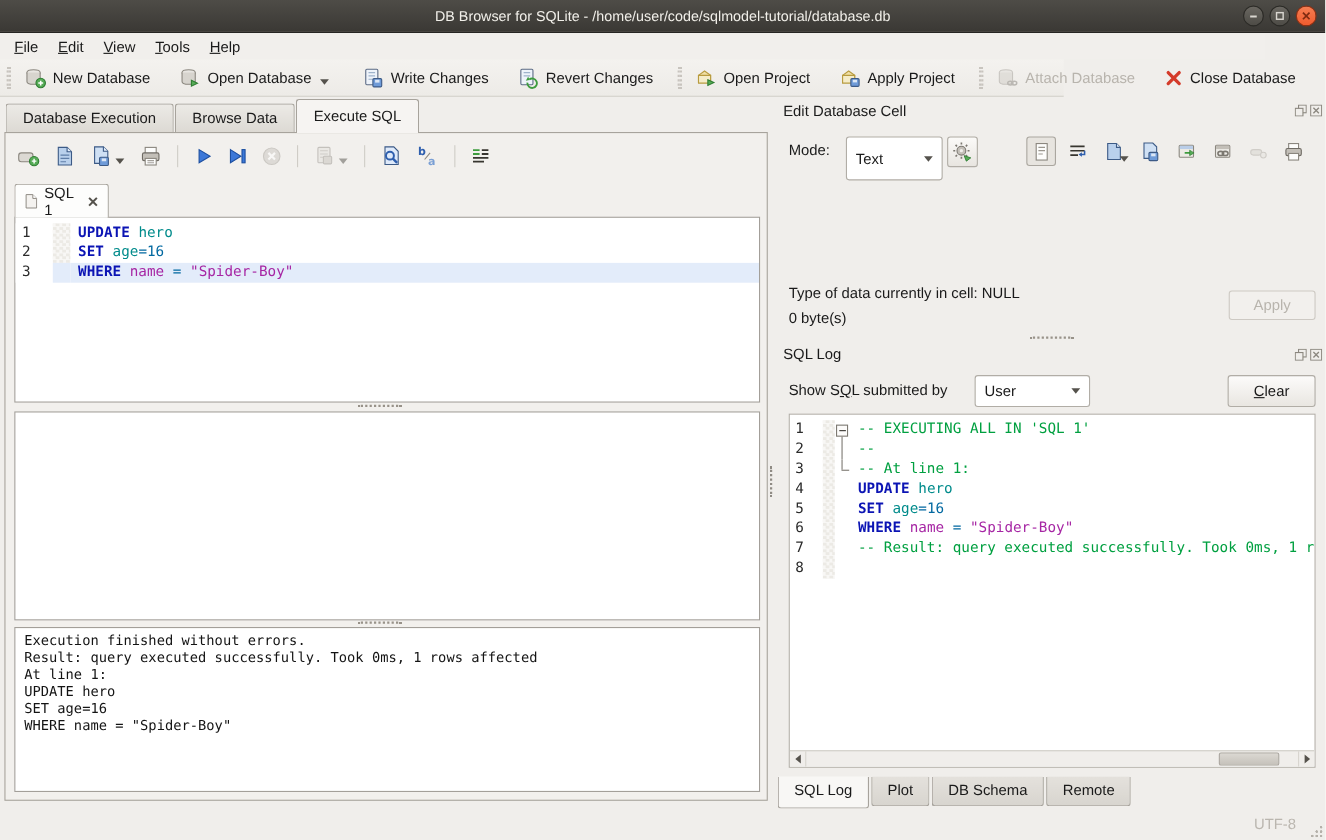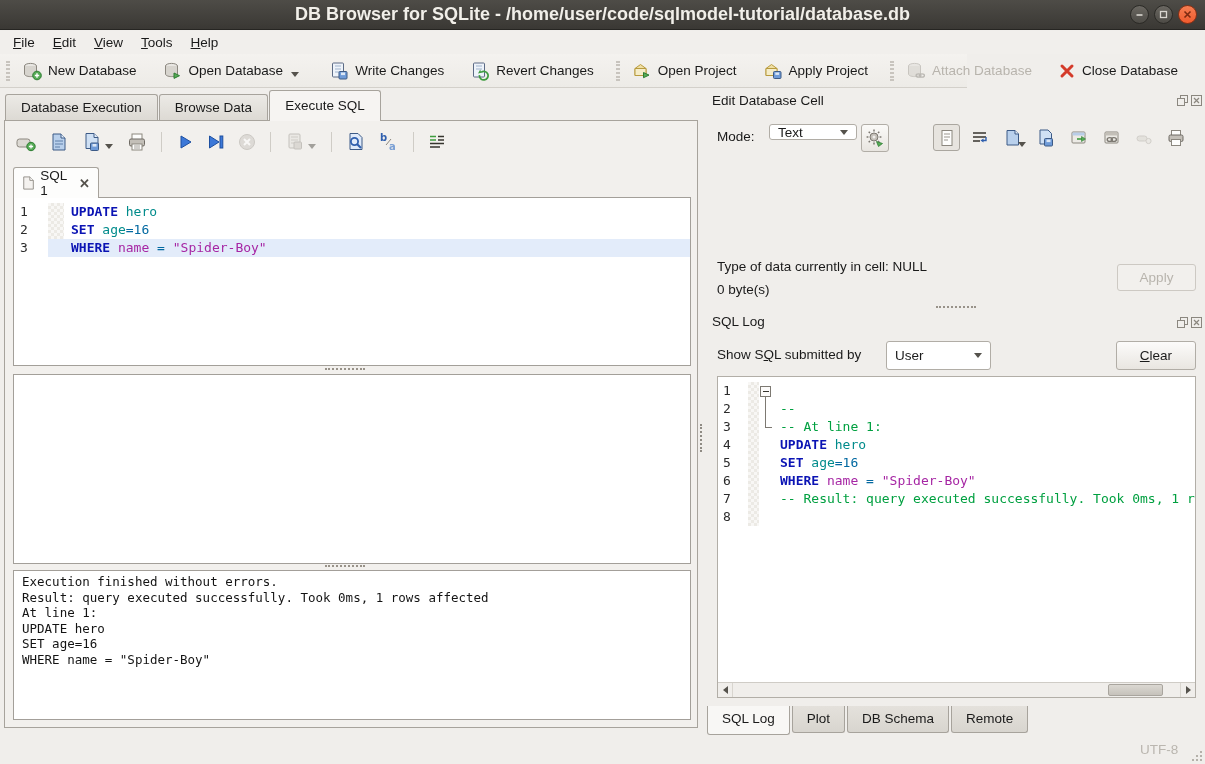--- a/index.html
+++ b/index.html
@@ -4,21 +4,21 @@
 <style>
   * { margin:0; padding:0; box-sizing:border-box; }
   html,body { width:1205px; height:764px; overflow:hidden; }
   body { font-family:"Liberation Sans", sans-serif; font-size:13.5px; color:#1a1a1a; }
   .screen { position:relative; width:1205px; height:764px; background:#f0eeeb; overflow:hidden; }
 
   
   .titlebar { position:absolute; left:0; top:0; width:1205px; height:30px;
     background:linear-gradient(#4e4c47, var(--titlebar)); border-bottom:1px solid #262522;
     display:flex; align-items:center; justify-content:center; }
-  .titlebar .title { color:#f1efe9; font-weight:bold; font-size:18px; }
+  .titlebar .title { color:#f1efe9; font-weight:normal; font-size:13px; }
   .winbtns { position:absolute; right:8px; top:5px; display:flex; gap:5px; }
   .winbtn { width:19px; height:19px; border-radius:50%; border:1px solid #2b2a26;
     background:linear-gradient(#6a6761,#4d4b46); display:flex; align-items:center; justify-content:center; }
   .winbtn.close { background:linear-gradient(#f57e52, var(--close-button)); border-color:#8c3014; }
   .winbtn svg { display:block; }
 
   
   .menubar { position:absolute; left:0; top:31px; width:1150px; height:23px;
     background:#f1efec; display:flex; align-items:center; padding-left:4px; }
   .menu-item { padding:2px 9px; }
@@ -387,21 +387,21 @@
         <rect x="3.5" y="0.5" width="7" height="7" fill="none" stroke="#8b877f"></rect>
         <rect x="0.5" y="3.5" width="7" height="7" fill="#f0eeeb" stroke="#8b877f"></rect>
       </svg>
     <svg class="ic" width="11" height="11" viewBox="0 0 11 11">
         <rect x="0.5" y="0.5" width="10" height="10" fill="none" stroke="#8b877f"></rect>
         <path d="M3 3l5 5M8 3l-5 5" stroke="#8b877f" stroke-width="1.2"></path>
       </svg>
   </div>
 
   <div class="label" style="left:717px; top:129px;">Mode:</div>
-  <div class="combo" style="left:769px; top:124px; width:88px; height:16px;">
+  <div class="combo" style="left:769px; top:124px; width:88px; height:40px;">
     <span>Text</span>
     <span class="arrow"></span>
   </div>
   <div class="sqbtn" style="left:861px; top:124px;">
     <svg class="ic" width="20" height="20" viewBox="0 0 20 20">
         <circle cx="9" cy="9" r="4" fill="#c3bfb8" stroke="#7c7871"></circle>
         <circle cx="9" cy="9" r="1.5" fill="#f0eeeb"></circle>
         <path d="M9 3.4V1.6M9 14.6v1.8M3.4 9H1.6M14.6 9h1.8M5 5L3.7 3.7M13 13l1.3 1.3M13 5l1.3-1.3M5 13l-1.3 1.3" stroke="#7c7871" stroke-width="1.5"></path>
         <path d="M11.5 13.5l6 2-4 3z" fill="#56ab56" stroke="#2e7d32" stroke-width=".8"></path>
       </svg>
@@ -488,21 +488,21 @@
     <span>User</span>
     <span class="arrow"></span>
   </div>
   <div class="btn" style="left:1116px; top:341px; width:80px; height:29px;">
       <span class="mn">C</span>
       <span>lear</span>
     </div>
 
   <div class="sqllog-box">
     <div class="sqllog-lines">
-        <div class="crow"><span class="ln">1</span><span class="ckr"></span><span class="fold start"><i></i></span></div>
+        <div class="crow"><span class="ln">1</span><span class="ckr"></span><span class="fold start"><i></i></span><span class="src"><span class="tk-cm">-- EXECUTING ALL IN 'SQL 1'</span></span></div>
         <div class="crow"><span class="ln">2</span><span class="ckr"></span><span class="fold mid"><i></i></span><span class="src"><span class="tk-cm">--</span></span></div>
         <div class="crow"><span class="ln">3</span><span class="ckr"></span><span class="fold end"><i></i></span><span class="src"><span class="tk-cm">-- At line 1:</span></span></div>
         <div class="crow"><span class="ln">4</span><span class="ckr"></span><span class="fold"></span><span class="src"><span class="tk-kw">UPDATE</span><span class="tk-pl"> </span><span class="tk-id">hero</span></span></div>
         <div class="crow"><span class="ln">5</span><span class="ckr"></span><span class="fold"></span><span class="src"><span class="tk-kw">SET</span><span class="tk-pl"> </span><span class="tk-id">age</span><span class="tk-pl">=16</span></span></div>
         <div class="crow"><span class="ln">6</span><span class="ckr"></span><span class="fold"></span><span class="src"><span class="tk-kw">WHERE</span><span class="tk-pl"> </span><span class="tk-fd">name</span><span class="tk-pl"> = </span><span class="tk-st">"Spider-Boy"</span></span></div>
         <div class="crow"><span class="ln">7</span><span class="ckr"></span><span class="fold"></span><span class="src"><span class="tk-cm">-- Result: query executed successfully. Took 0ms, 1 rows affected</span></span></div>
         <div class="crow"><span class="ln">8</span><span class="ckr"></span><span class="fold"></span><span class="src"></span></div>
       </div>
     <div class="hscroll">
       <div class="harrow left">

